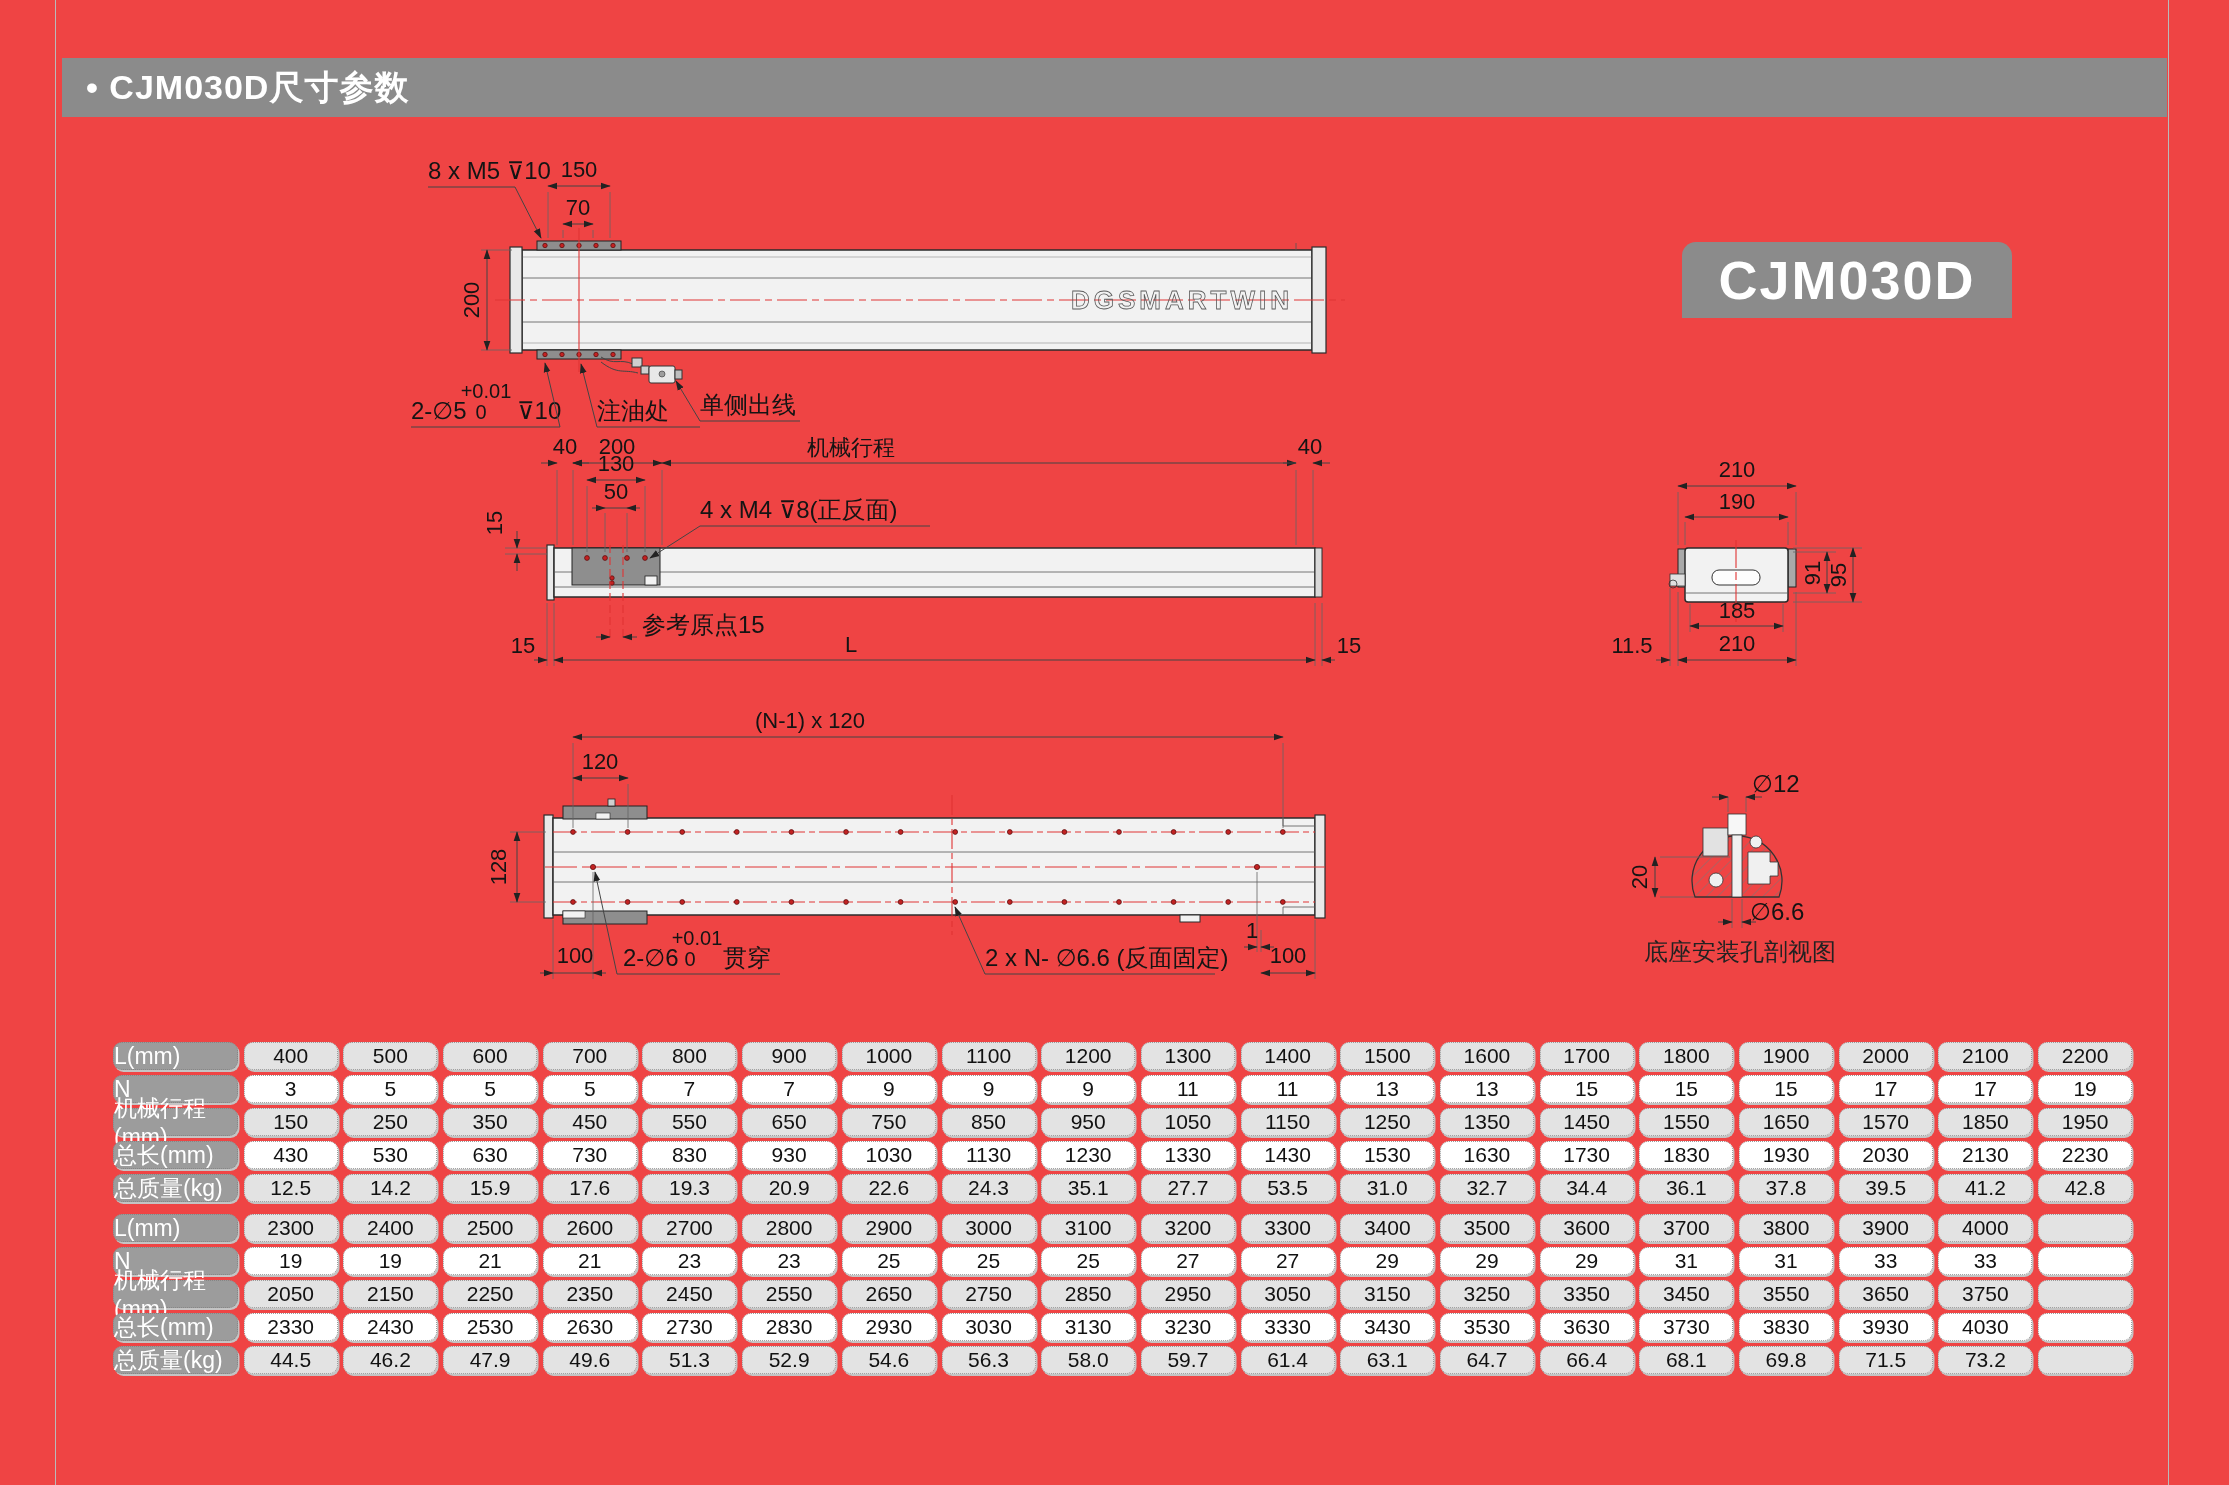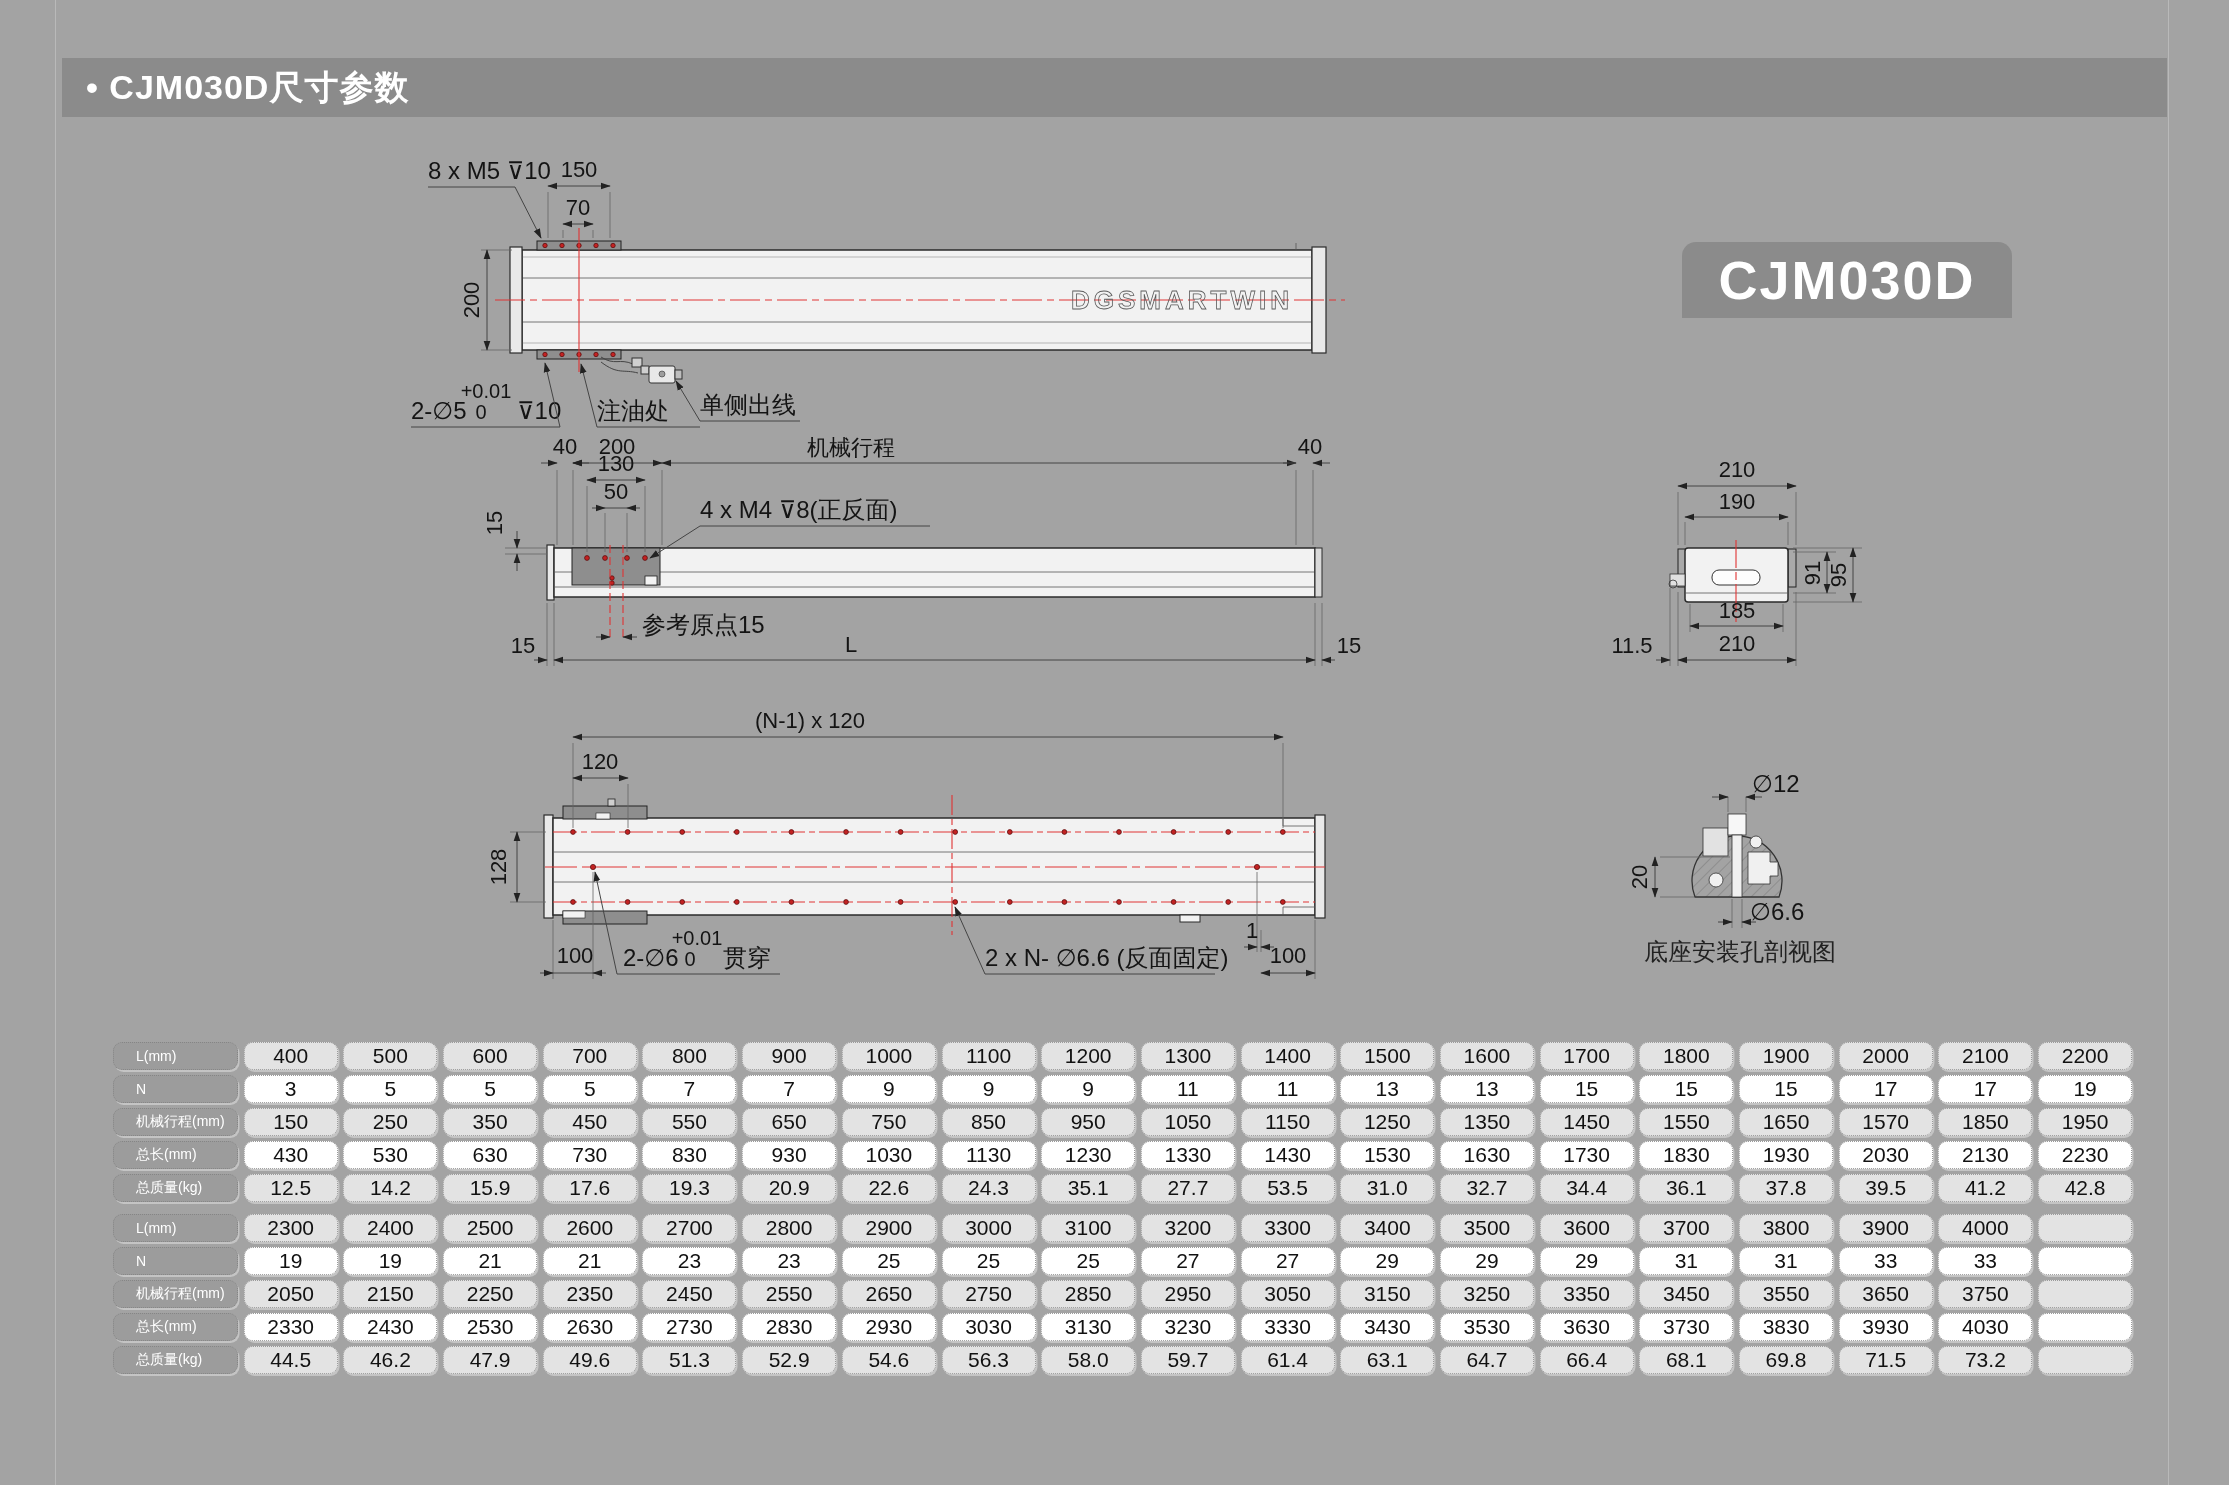--- a/index.html
+++ b/index.html
@@ -1,16 +1,16 @@
 <!DOCTYPE html>
 <html><head>
 <meta charset="utf-8">
 <style>
   html,body{margin:0;padding:0;background:#fff;}
-  #page{position:relative;width:2229px;height:1485px;background:#a3a3a3;overflow:hidden;
+  #page{position:relative;width:2229px;height:1485px;background:#ef4444;overflow:hidden;
         font-family:"Liberation Sans",sans-serif;}
   #page-frame{position:absolute;left:55px;top:-2px;width:2112px;height:1487px;
         border:1px solid #b9b9b9;pointer-events:none;}
   
   #header-bar{position:absolute;left:62px;top:58px;width:2105px;height:59px;background:#8b8b8b;}
   #header-bar .t{color:#fff;font-size:34px;font-weight:bold;line-height:59px;padding-left:24px;
         letter-spacing:1px;}
   
   #badge{position:absolute;left:1682px;top:242px;width:330px;height:133px;}
   #badge .top{height:76px;background:#8b8b8b;border-radius:14px 14px 0 0;display:flex;
@@ -39,22 +39,22 @@
         fill:none;stroke:#5a5a5a;stroke-width:.8;}
   
   .dim-table{position:absolute;left:113px;display:grid;
         grid-template-columns:125px repeat(19,94px);column-gap:5.7px;row-gap:5px;
         grid-auto-rows:28px;}
   #table1{top:1042px;} #table2{top:1214px;}
   .cell{box-sizing:border-box;border-radius:9px;border:1px dotted #9a9a9a;display:flex;
         align-items:center;justify-content:center;font-size:21px;color:#111;
         box-shadow:1.5px 2px 0 #c4c4c4;background:#fff;}
   .cell.g{background:#e3e3e3;}
-  .cell.hdr{background:#9c9c9c;color:#fff;justify-content:flex-start;padding-left:22px;
-        border-color:#858585;font-size:14px;}
+  .cell.hdr{background:#9c9c9c;color:#fff;justify-content:flex-start;
+        border-color:#858585;font-size:23px;}
 </style>
 </head>
 <body>
 
 <div id="page">
   <div id="page-frame"></div>
 
   <div id="header-bar">
     <div class="t">• CJM030D尺寸参数</div>
   </div>

